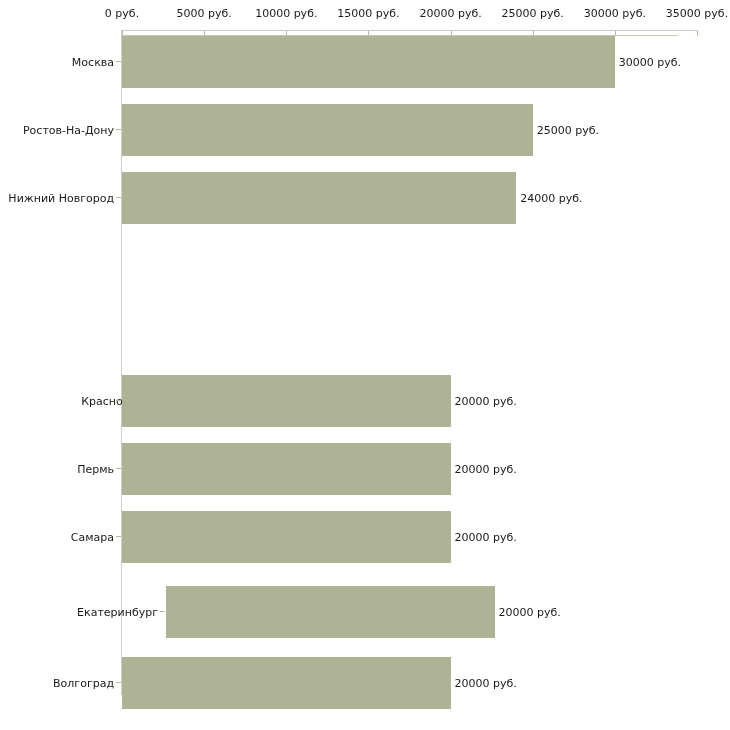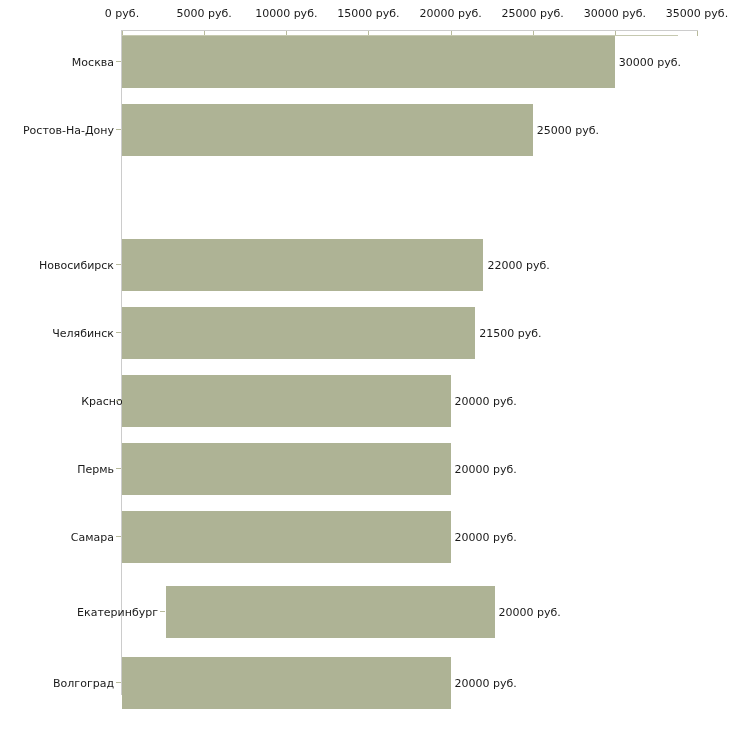--- a/index.html
+++ b/index.html
@@ -155,31 +155,25 @@
         <div class="cat-tick"></div>
         <div class="bar" style="width: 492.857px; background: rgb(174, 179, 149);"></div>
         <div class="bar-value" style="left: 618.857px;">30000 руб.</div>
       </div>
       <div class="bar-row" style="top: 103.8px; height: 52px;">
         <div class="cat-label">Ростов-На-Дону</div>
         <div class="cat-tick"></div>
         <div class="bar" style="width: 410.714px; background: rgb(174, 179, 149);"></div>
         <div class="bar-value" style="left: 536.714px;">25000 руб.</div>
       </div>
-      <div class="bar-row" style="top: 239.4px; height: 52px;">
-        <div class="cat-label">Новосибирск</div>
-        <div class="cat-tick"></div>
-        <div class="bar" style="width: 361.429px; background: rgb(174, 179, 149);"></div>
-        <div class="bar-value" style="left: 487.429px;">22000 руб.</div>
-      </div>
-      <div class="bar-row" style="top: 307.2px; height: 52px;">
-        <div class="cat-label">Челябинск</div>
-        <div class="cat-tick"></div>
-        <div class="bar" style="width: 353.214px; background: rgb(174, 179, 149);"></div>
-        <div class="bar-value" style="left: 479.214px;">21500 руб.</div>
+      <div class="bar-row" style="top: 171.6px; height: 52px;">
+        <div class="cat-label">Нижний Новгород</div>
+        <div class="cat-tick"></div>
+        <div class="bar" style="width: 394.286px; background: rgb(174, 179, 149);"></div>
+        <div class="bar-value" style="left: 520.286px;">24000 руб.</div>
       </div>
       <div class="bar-row" style="top: 375px; height: 52px; padding-left: 35px;">
         <div class="cat-label">Красноярск</div>
         <div class="cat-tick"></div>
         <div class="bar" style="width: 328.571px; background: rgb(174, 179, 149);"></div>
         <div class="bar-value" style="left: 454.571px;">20000 руб.</div>
       </div>
       <div class="bar-row" style="top: 442.8px; height: 52px;">
         <div class="cat-label">Пермь</div>
         <div class="cat-tick"></div>

